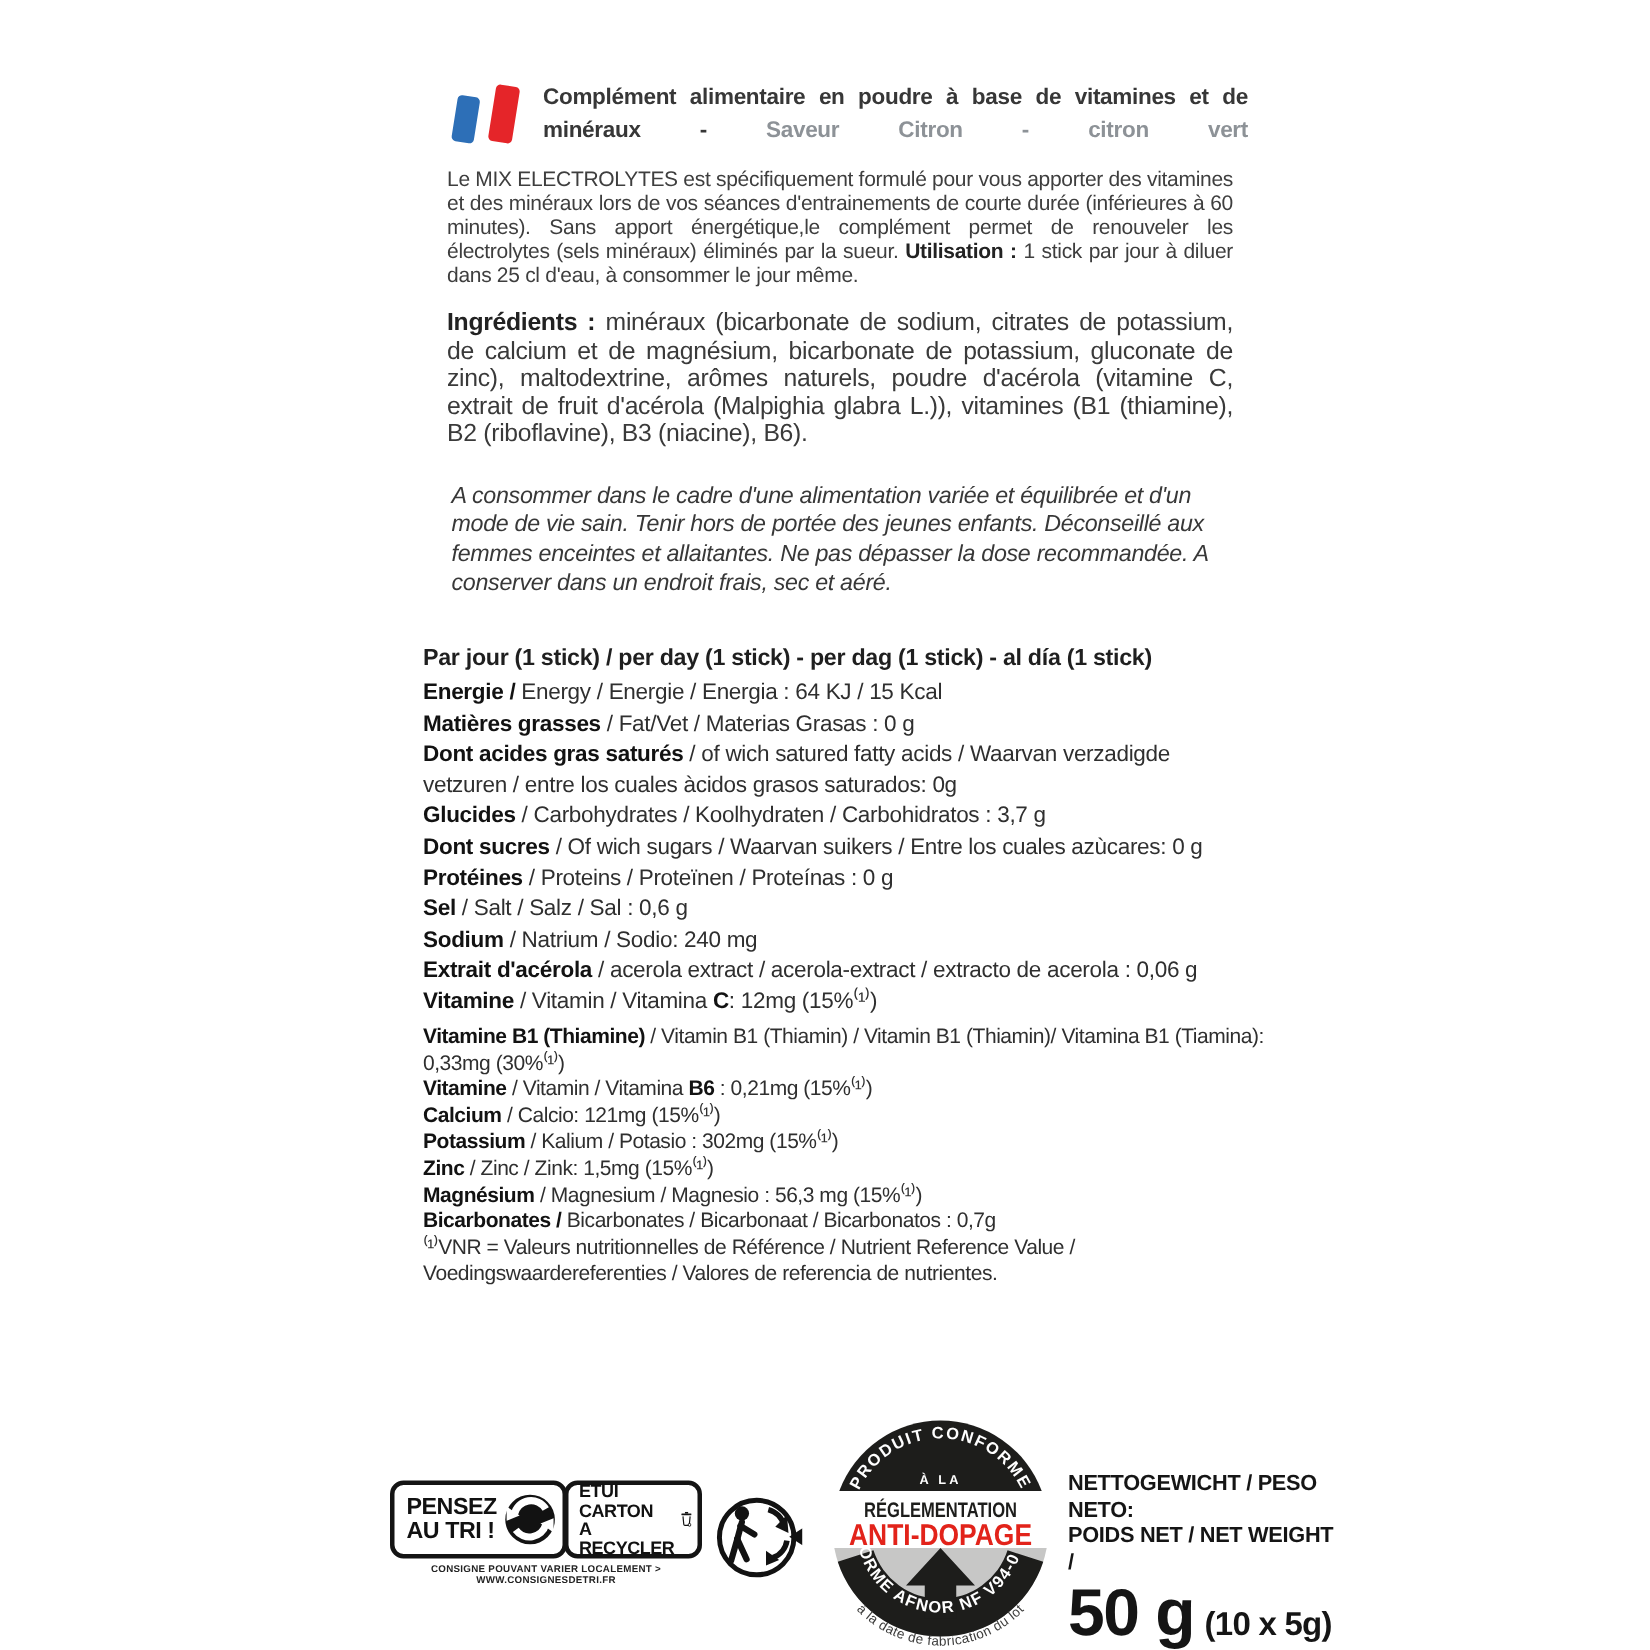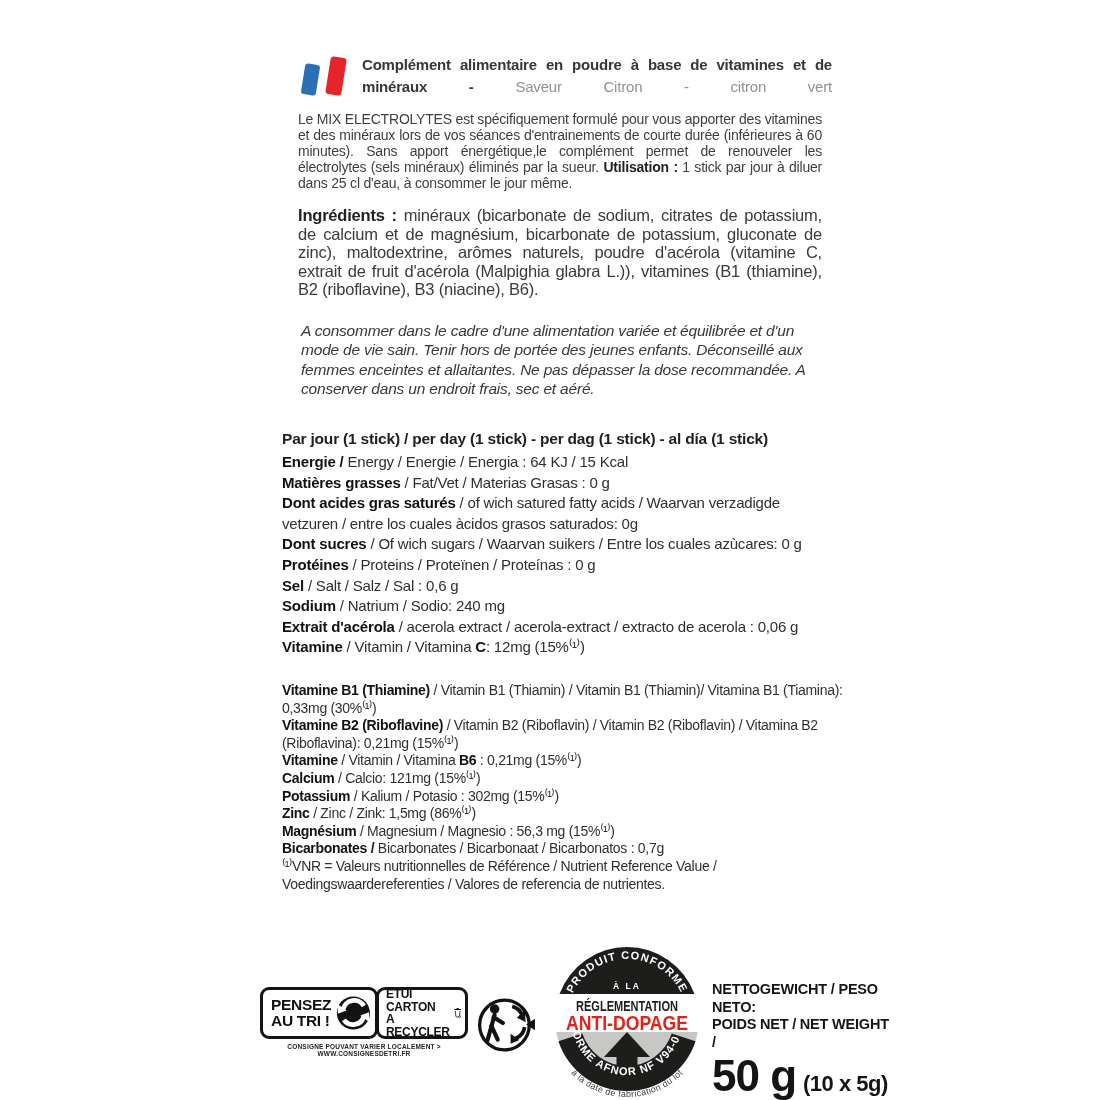--- a/index.html
+++ b/index.html
@@ -7,21 +7,21 @@
         font-family:"Liberation Sans",sans-serif;color:#3a3a3a;overflow:hidden;}
   .abs{position:absolute;}
 
   
   .header{left:300px;top:54px;display:flex;gap:14px;align-items:flex-start;}
   .flag{position:relative;width:48px;height:48px;flex:none;}
   .flag-blue{position:absolute;left:3px;top:10px;width:15px;height:31px;border-radius:3px;transform:rotate(9deg);}
   .flag-red{position:absolute;left:28px;top:3px;width:16px;height:38px;border-radius:3px;transform:rotate(9deg);}
   .title{width:470px;font-size:15px;line-height:22px;font-weight:700;color:#373737;
          text-align:justify;text-align-last:justify;letter-spacing:-0.2px;}
-  .title .gray{color:#8d9297;font-weight:400;margin-top:12px;}
+  .title .gray{color:#8d9297;font-weight:700;margin-top:12px;}
 
   
   .para{text-align:justify;letter-spacing:-0.2px;}
   .p1{left:298px;top:112px;width:524px;font-size:14px;line-height:15.9px;color:#3e3e3e;}
   .p2{left:298px;top:206px;width:524px;font-size:16.5px;line-height:18.6px;color:#3a3a3a;}
   .p3{left:301px;top:321px;width:521px;font-size:15.5px;line-height:19.4px;font-style:italic;color:#383838;text-align:left;}
   .para span.b{font-weight:700;color:#222;}
 
   
   .dosage{left:282px;top:430px;font-size:15.5px;font-weight:700;color:#1f1f1f;letter-spacing:-0.2px;}
@@ -69,34 +69,34 @@
   <div class="abs para p2"><span class="b">Ingrédients : </span><span>minéraux (bicarbonate de sodium, citrates de potassium, de calcium et de magnésium, bicarbonate de potassium, gluconate de zinc), maltodextrine, arômes naturels, poudre d'acérola (vitamine C, extrait de fruit d'acérola (Malpighia glabra L.)), vitamines (B1 (thiamine), B2 (riboflavine), B3 (niacine), B6).</span></div>
 
   <div class="abs para p3"><span>A consommer dans le cadre d'une alimentation variée et équilibrée et d'un mode de vie sain. Tenir hors de portée des jeunes enfants. Déconseillé aux femmes enceintes et allaitantes. Ne pas dépasser la dose recommandée. A conserver dans un endroit frais, sec et aéré.</span></div>
 
   <div class="abs dosage">Par jour (1 stick) /  per day (1 stick) - per dag (1 stick) - al día (1 stick)</div>
 
   <div class="abs nlist g1">
       <div class="nrow"><span class="b">Energie /</span><span> Energy / Energie / Energia : 64 KJ / 15 Kcal</span></div>
       <div class="nrow"><span class="b">Matières grasses</span><span> / Fat/Vet / Materias Grasas : 0 g</span></div>
       <div class="nrow"><span class="b">Dont acides gras saturés</span><span> / of wich satured fatty acids / Waarvan verzadigde vetzuren / entre los cuales àcidos grasos saturados: 0g</span></div>
+      <div class="nrow"><span class="b">Glucides</span><span> / Carbohydrates / Koolhydraten / Carbohidratos : 3,7 g</span></div>
       <div class="nrow"><span class="b">Dont sucres</span><span> / Of wich sugars / Waarvan suikers / Entre los cuales azùcares: 0 g</span></div>
       <div class="nrow"><span class="b">Protéines</span><span> / Proteins / Proteïnen / Proteínas : 0 g</span></div>
       <div class="nrow"><span class="b">Sel</span><span> / Salt / Salz / Sal : 0,6 g</span></div>
       <div class="nrow"><span class="b">Sodium</span><span> / Natrium / Sodio: 240 mg</span></div>
       <div class="nrow"><span class="b">Extrait d'acérola</span><span> / acerola extract / acerola-extract / extracto de acerola : 0,06 g</span></div>
       <div class="nrow"><span class="b">Vitamine</span><span> / Vitamin / Vitamina </span><span class="b">C</span><span>: 12mg (15%⁽¹⁾)</span></div>
     </div>
   <div class="abs nlist g2">
       <div class="nrow"><span class="b">Vitamine B1 (Thiamine)</span><span> / Vitamin B1 (Thiamin) / Vitamin B1 (Thiamin)/ Vitamina B1 (Tiamina): 0,33mg (30%⁽¹⁾)</span></div>
-      <div class="nrow"><span class="b">Vitamine B2 (Riboflavine)</span><span> / Vitamin B2 (Riboflavin) / Vitamin B2 (Riboflavin) / Vitamina B2 (Riboflavina): 0,21mg (15%⁽¹⁾)</span></div>
       <div class="nrow"><span class="b">Vitamine</span><span> / Vitamin / Vitamina </span><span class="b">B6</span><span> : 0,21mg (15%⁽¹⁾)</span></div>
       <div class="nrow"><span class="b">Calcium</span><span> / Calcio: 121mg (15%⁽¹⁾)</span></div>
       <div class="nrow"><span class="b">Potassium</span><span> / Kalium / Potasio : 302mg (15%⁽¹⁾)</span></div>
-      <div class="nrow"><span class="b">Zinc</span><span> / Zinc / Zink: 1,5mg (86%⁽¹⁾)</span></div>
+      <div class="nrow"><span class="b">Zinc</span><span> / Zinc / Zink: 1,5mg (15%⁽¹⁾)</span></div>
       <div class="nrow"><span class="b">Magnésium</span><span> / Magnesium / Magnesio : 56,3 mg (15%⁽¹⁾)</span></div>
       <div class="nrow"><span class="b">Bicarbonates /</span><span> Bicarbonates / Bicarbonaat / Bicarbonatos : 0,7g</span></div>
       <div class="nrow"><span>⁽¹⁾VNR = Valeurs nutritionnelles de Référence / Nutrient Reference Value / Voedingswaardereferenties / Valores de referencia de nutrientes.</span></div>
     </div>
 
   <div class="abs sorting">
     <div class="sort-boxes">
       <div class="sort-box sort-box1">
         <div class="sort-txt1">
           <div>PENSEZ</div>

